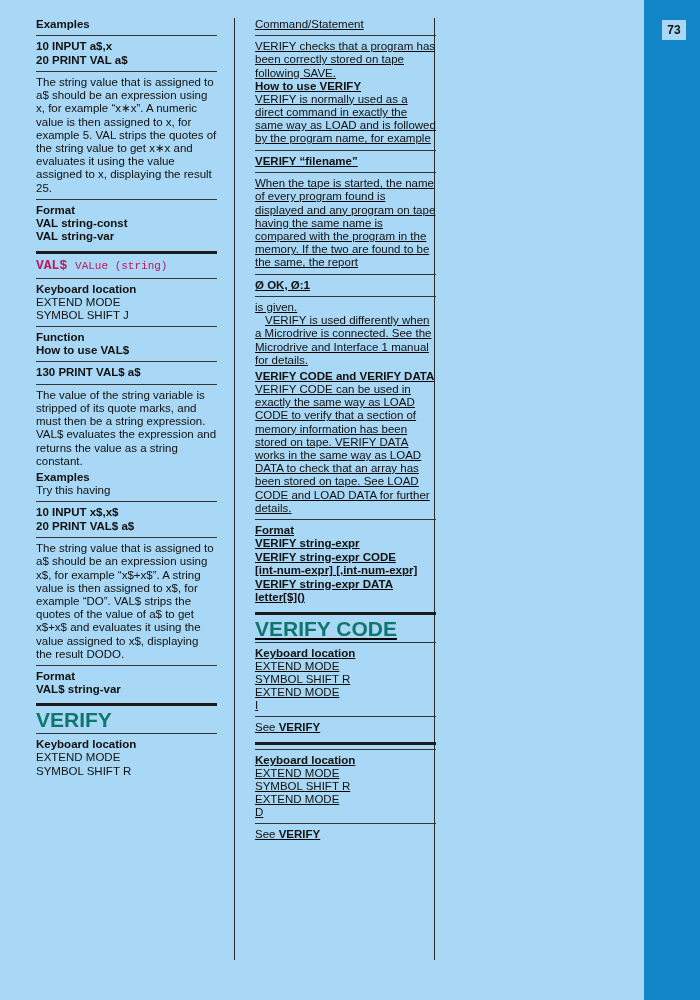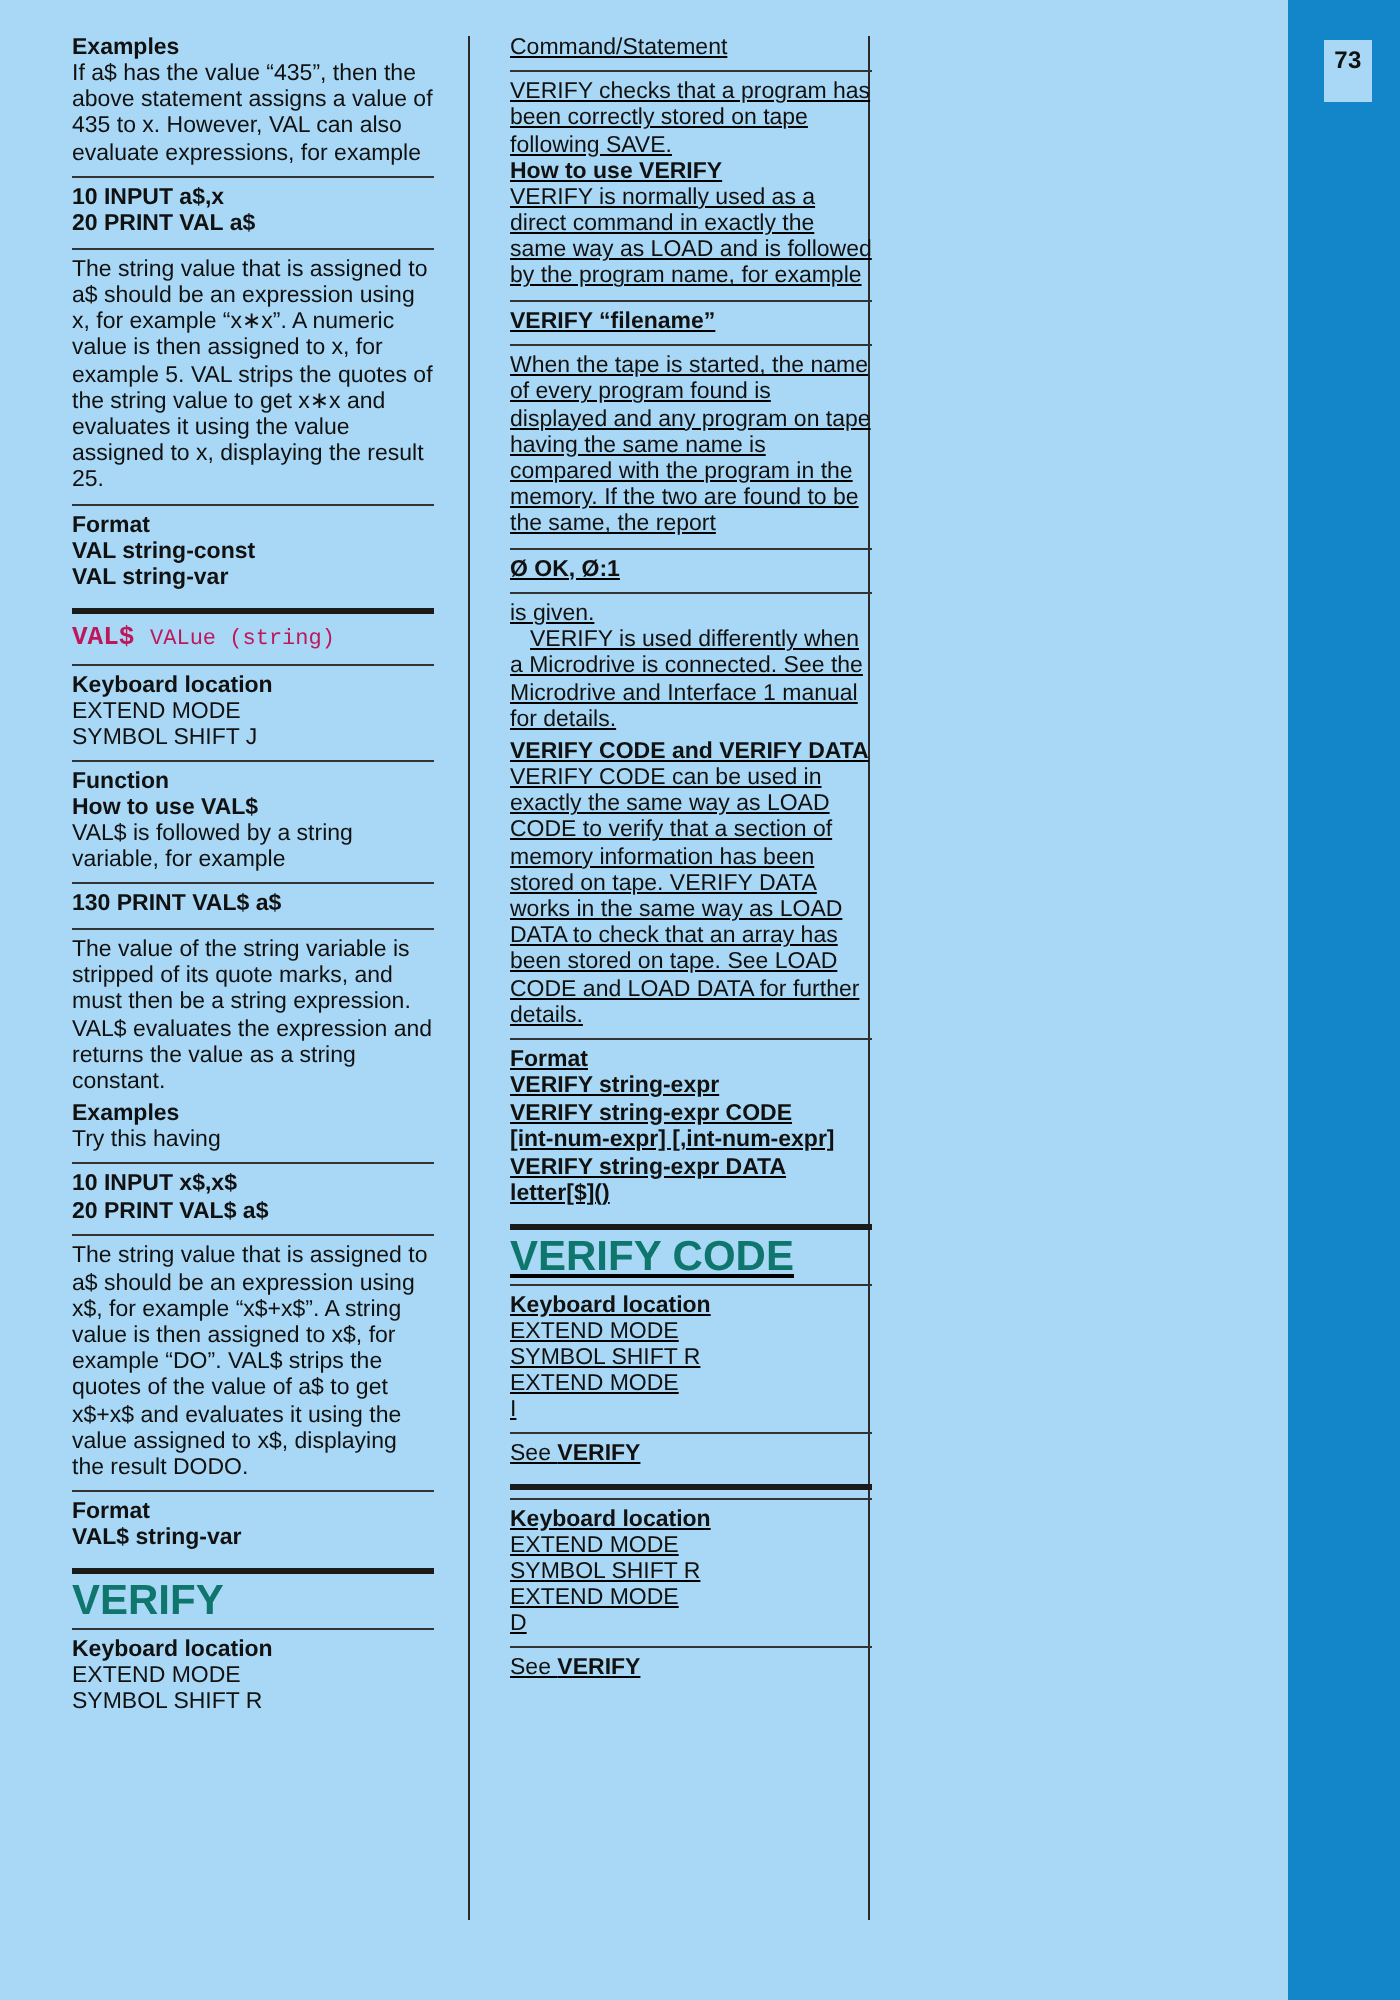--- a/index.html
+++ b/index.html
@@ -26,21 +26,21 @@
     right: 0; top: 0;
     width: 56px;
     height: 1000px;
     background: #1286c8;
   }
   .page-number-box {
     position: absolute;
     right: 14px;
     top: 20px;
     width: 24px;
-    height: 31px;
+    height: 20px;
     background: #a8d8f5;
     color: #111;
     font-size: 12px;
     font-weight: bold;
     text-align: center;
     line-height: 20px;
     letter-spacing: 0.2px;
   }
   .columns {
     position: absolute;
@@ -136,21 +136,20 @@
   <div class="page-number-box">73</div>
 
   <div class="divider"></div>
   <div class="divider2"></div>
 
   <div class="columns">
 
     <div class="col left">
 
       <div class="hd">Examples</div>
-      <div class="txt">If a$ has the value “435”, then the above statement assigns a value of 435 to x. However, VAL can also evaluate expressions, for example</div>
       <hr class="rule">
       <div class="code">10  INPUT a$,x</div>
       <div class="code">20  PRINT VAL a$</div>
       <hr class="rule">
       <div class="txt">The string value that is assigned to a$ should be an expression using x, for example “x∗x”. A numeric value is then assigned to x, for example 5. VAL strips the quotes of the string value to get x∗x and evaluates it using the value assigned to x, displaying the result 25.</div>
       <hr class="rule">
       <div class="hd">Format</div>
       <div class="code">VAL string-const</div>
       <div class="code">VAL string-var</div>
 
@@ -159,21 +158,20 @@
         <span>VAL$</span>
         <span class="small">VALue (string)</span>
       </div>
       <hr class="rule">
       <div class="hd">Keyboard location</div>
       <div class="txt">EXTEND MODE</div>
       <div class="txt">SYMBOL SHIFT J</div>
       <hr class="rule">
       <div class="hd">Function</div>
       <div class="hd">How to use VAL$</div>
-      <div class="txt">VAL$ is followed by a string variable, for example</div>
       <hr class="rule">
       <div class="code">130  PRINT VAL$ a$</div>
       <hr class="rule">
       <div class="txt">The value of the string variable is stripped of its quote marks, and must then be a string expression. VAL$ evaluates the expression and returns the value as a string constant.</div>
       <div class="sp2"></div>
       <div class="hd">Examples</div>
       <div class="txt">Try this having</div>
       <hr class="rule">
       <div class="code">10  INPUT x$,x$</div>
       <div class="code">20  PRINT VAL$ a$</div>

